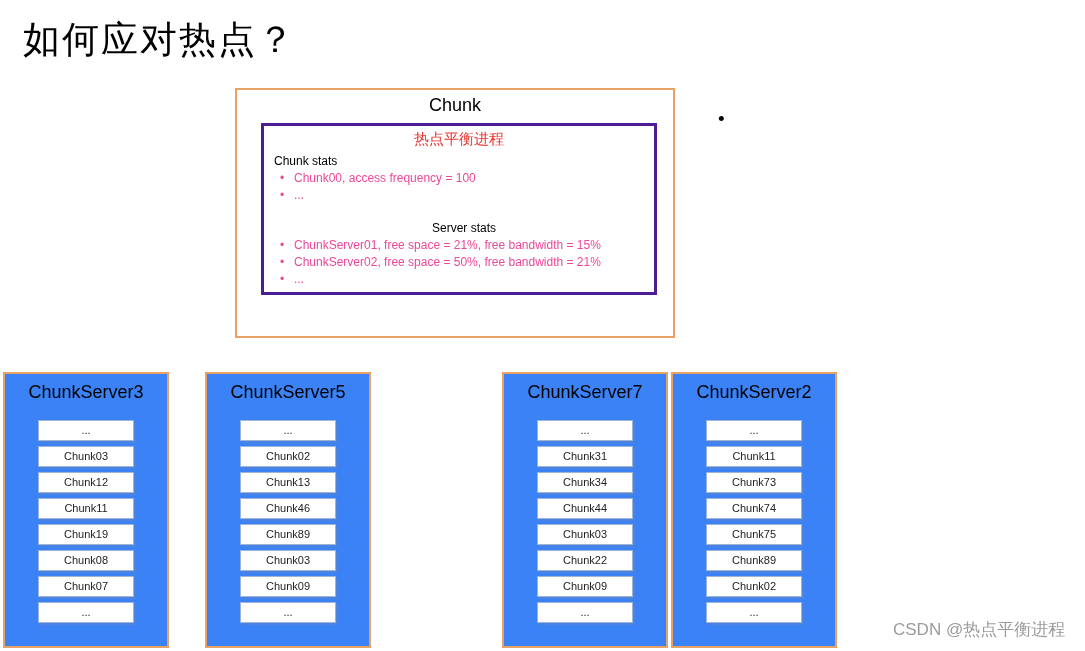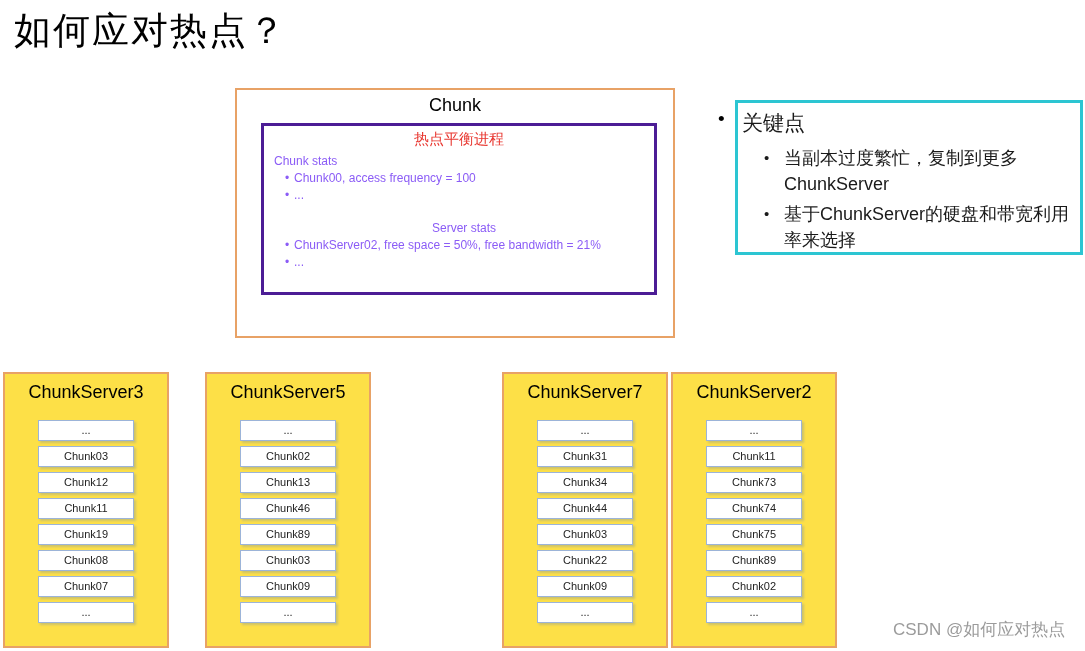--- a/index.html
+++ b/index.html
@@ -11,21 +11,21 @@
     overflow: hidden;
     font-family: "Liberation Sans", sans-serif;
     color: #1a1a1a;
   }
 
   
   .page-title {
     position: absolute;
     left: 14px;
     top: 6px;
-    margin: 0;
+    margin: 9px;
     font-family: "DejaVu Serif", serif;
     font-weight: 400;
     font-size: 37px;
     color: #000;
     letter-spacing: 2px;
   }
 
   
   .master-box {
     position: absolute;
@@ -56,32 +56,31 @@
   .process-title {
     text-align: center;
     font-family: "DejaVu Serif", serif;
     font-size: 15px;
     color: #e8352e;
     padding-top: 4px;
     margin-bottom: 4px;
   }
   .stats-header {
     font-size: 12px;
-    color: #8b5cf6;
+    color: #000000;
     padding-left: 10px;
     line-height: 17px;
   }
   .stats-header.second { margin-top: 16px; text-align: center; }
   .stat-line {
     display: flex;
     font-size: 12px;
-    color: #8b5cf6;
+    color: #ec4899;
     padding-left: 16px;
     line-height: 17px;
-    text-align: center;
   }
   .stat-line::before {
     content: "\2022";
     width: 14px;
     flex: 0 0 14px;
   }
 
   
   .kp-outer-bullet {
     position: absolute;
@@ -123,21 +122,21 @@
   }
 
   
   .server-box {
     position: absolute;
     top: 372px;
     width: 166px;
     height: 276px;
     border: 2px solid #e8a266;
     box-sizing: border-box;
-    background: #fde047;
+    background: #3b82f6;
   }
   .server-title {
     text-align: center;
     font-size: 18px;
     color: #000;
     padding-top: 8px;
   }
   .cells {
     position: absolute;
     left: 50%;
@@ -180,38 +179,32 @@
       <div class="process-title">热点平衡进程</div>
       <div class="stats-header">Chunk stats</div>
       <div class="stat-line">
           <span>Chunk00, access frequency = 100</span>
         </div>
       <div class="stat-line">
           <span>...</span>
         </div>
       <div class="stats-header second">Server stats</div>
       <div class="stat-line">
+          <span>ChunkServer01, free space = 21%, free bandwidth = 15%</span>
+        </div>
+      <div class="stat-line">
           <span>ChunkServer02, free space = 50%, free bandwidth = 21%</span>
         </div>
       <div class="stat-line">
           <span>...</span>
         </div>
     </div>
   </div>
 
   <span class="kp-outer-bullet">•</span>
-  <div class="keypoints-box">
-    <div class="kp-title">关键点</div>
-    <div class="kp-item">
-        <span>当副本过度繁忙，复制到更多ChunkServer</span>
-      </div>
-    <div class="kp-item">
-        <span>基于ChunkServer的硬盘和带宽利用率来选择</span>
-      </div>
-  </div>
 
   <div class="server-box" style="left:3px">
     <div class="server-title">ChunkServer3</div>
     <div class="cells">
       <div class="cell">...</div>
       <div class="cell">Chunk03</div>
       <div class="cell">Chunk12</div>
       <div class="cell">Chunk11</div>
       <div class="cell">Chunk19</div>
       <div class="cell">Chunk08</div>
@@ -255,15 +248,15 @@
       <div class="cell">Chunk11</div>
       <div class="cell">Chunk73</div>
       <div class="cell">Chunk74</div>
       <div class="cell">Chunk75</div>
       <div class="cell">Chunk89</div>
       <div class="cell">Chunk02</div>
       <div class="cell">...</div>
     </div>
   </div>
 
-  <div class="watermark">CSDN @如何应对热点</div>
+  <div class="watermark">CSDN @热点平衡进程</div>
 
 </div>
 
 </body></html>

